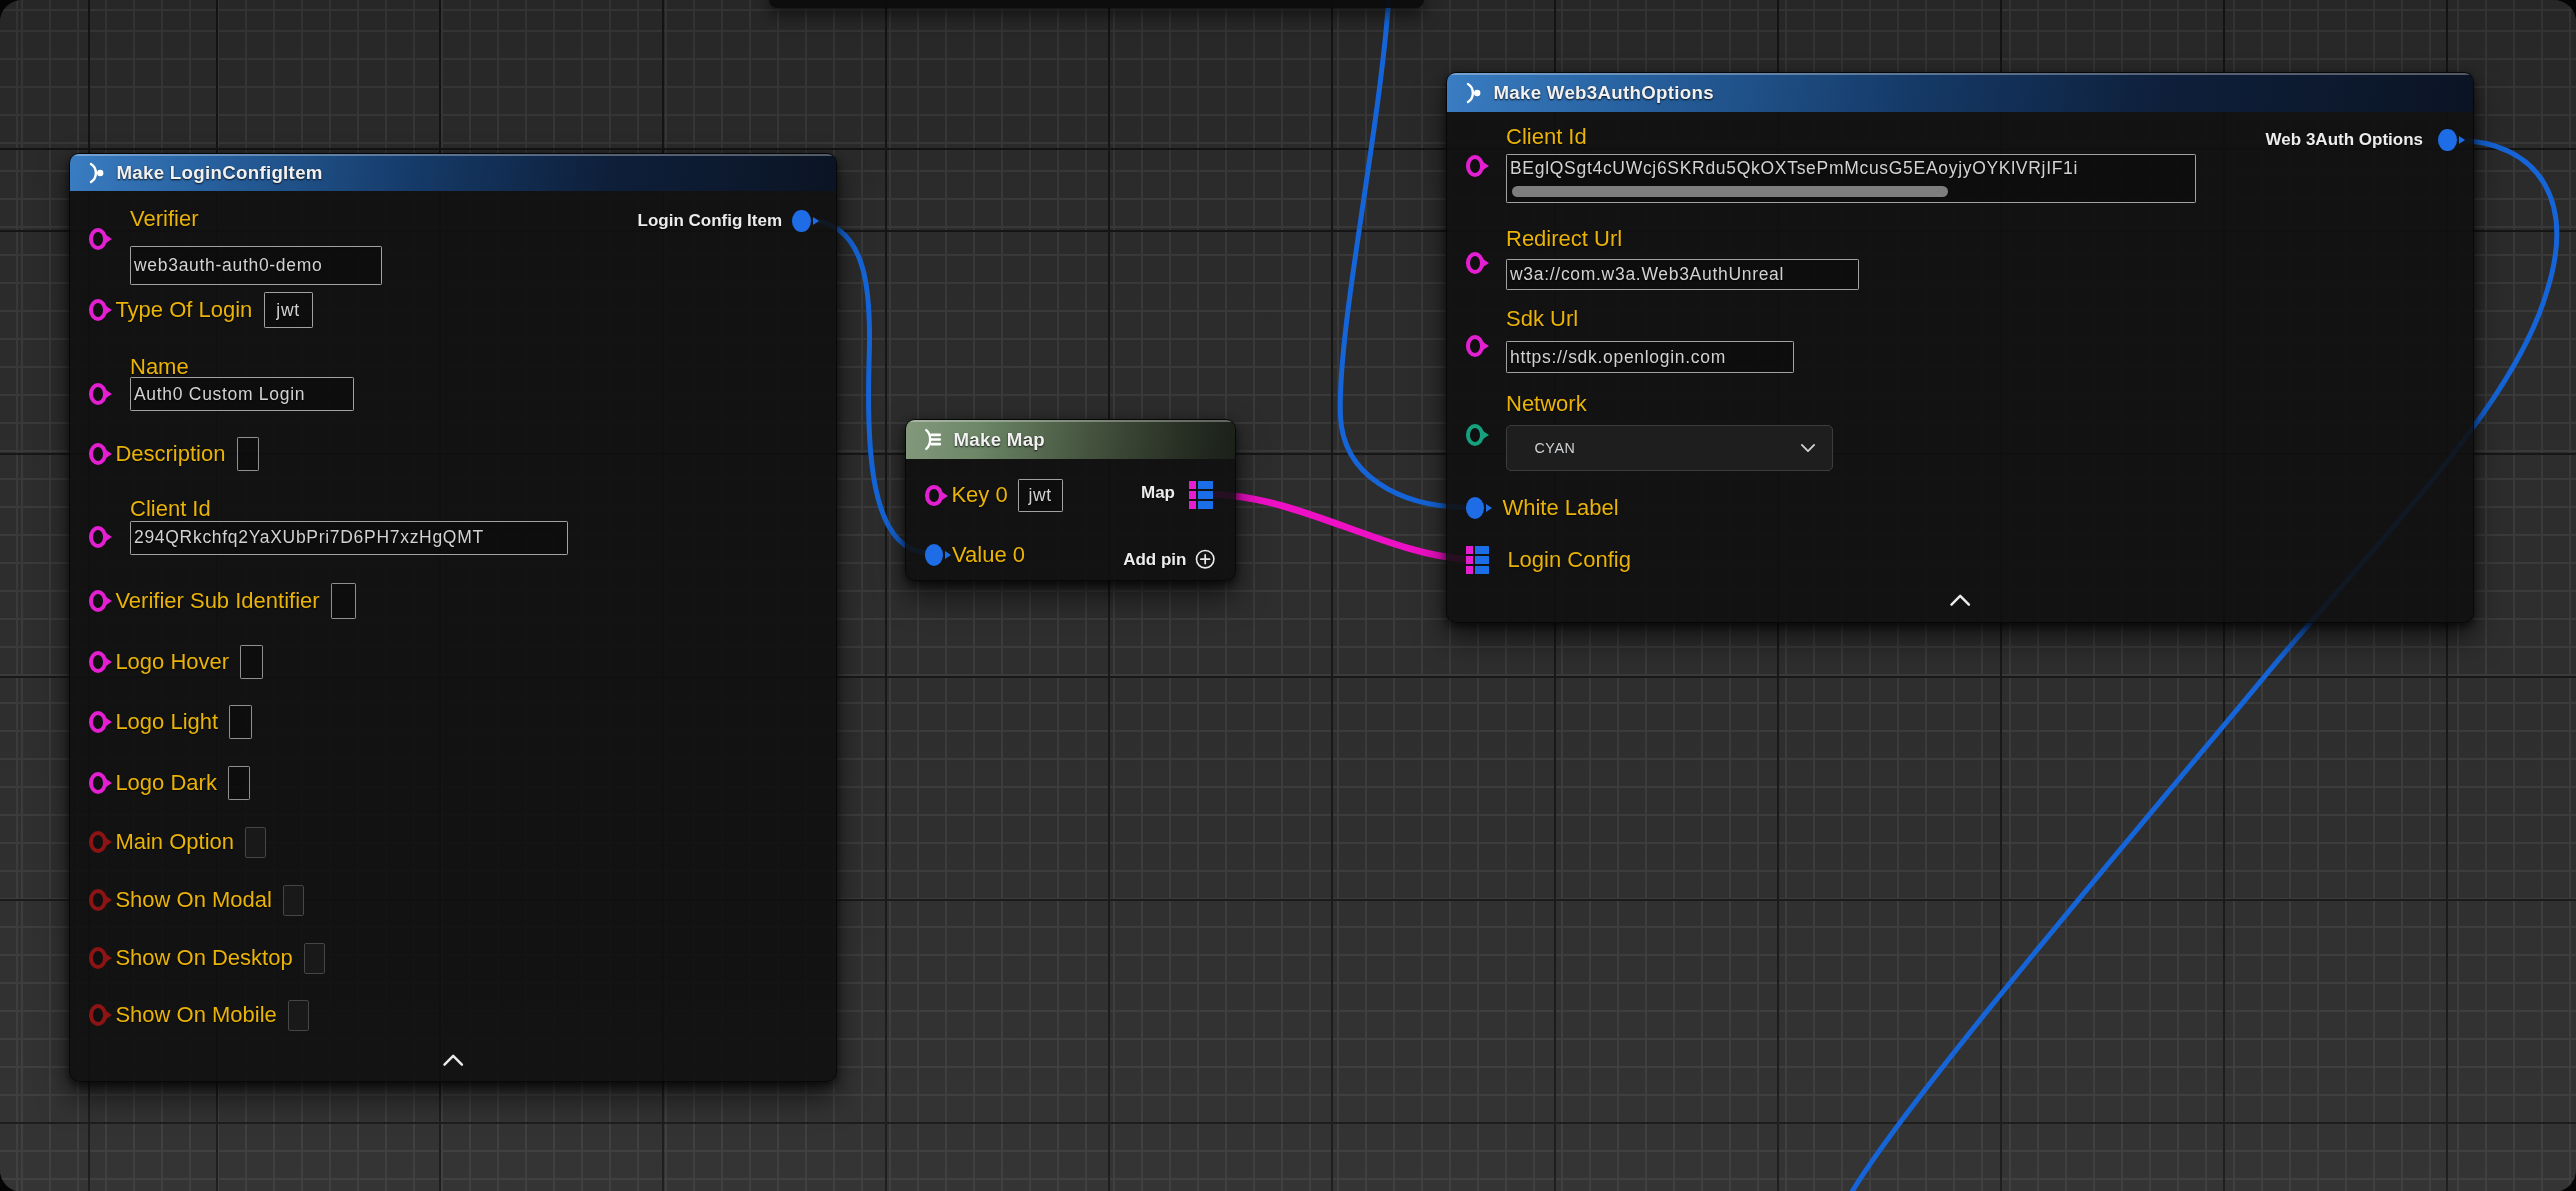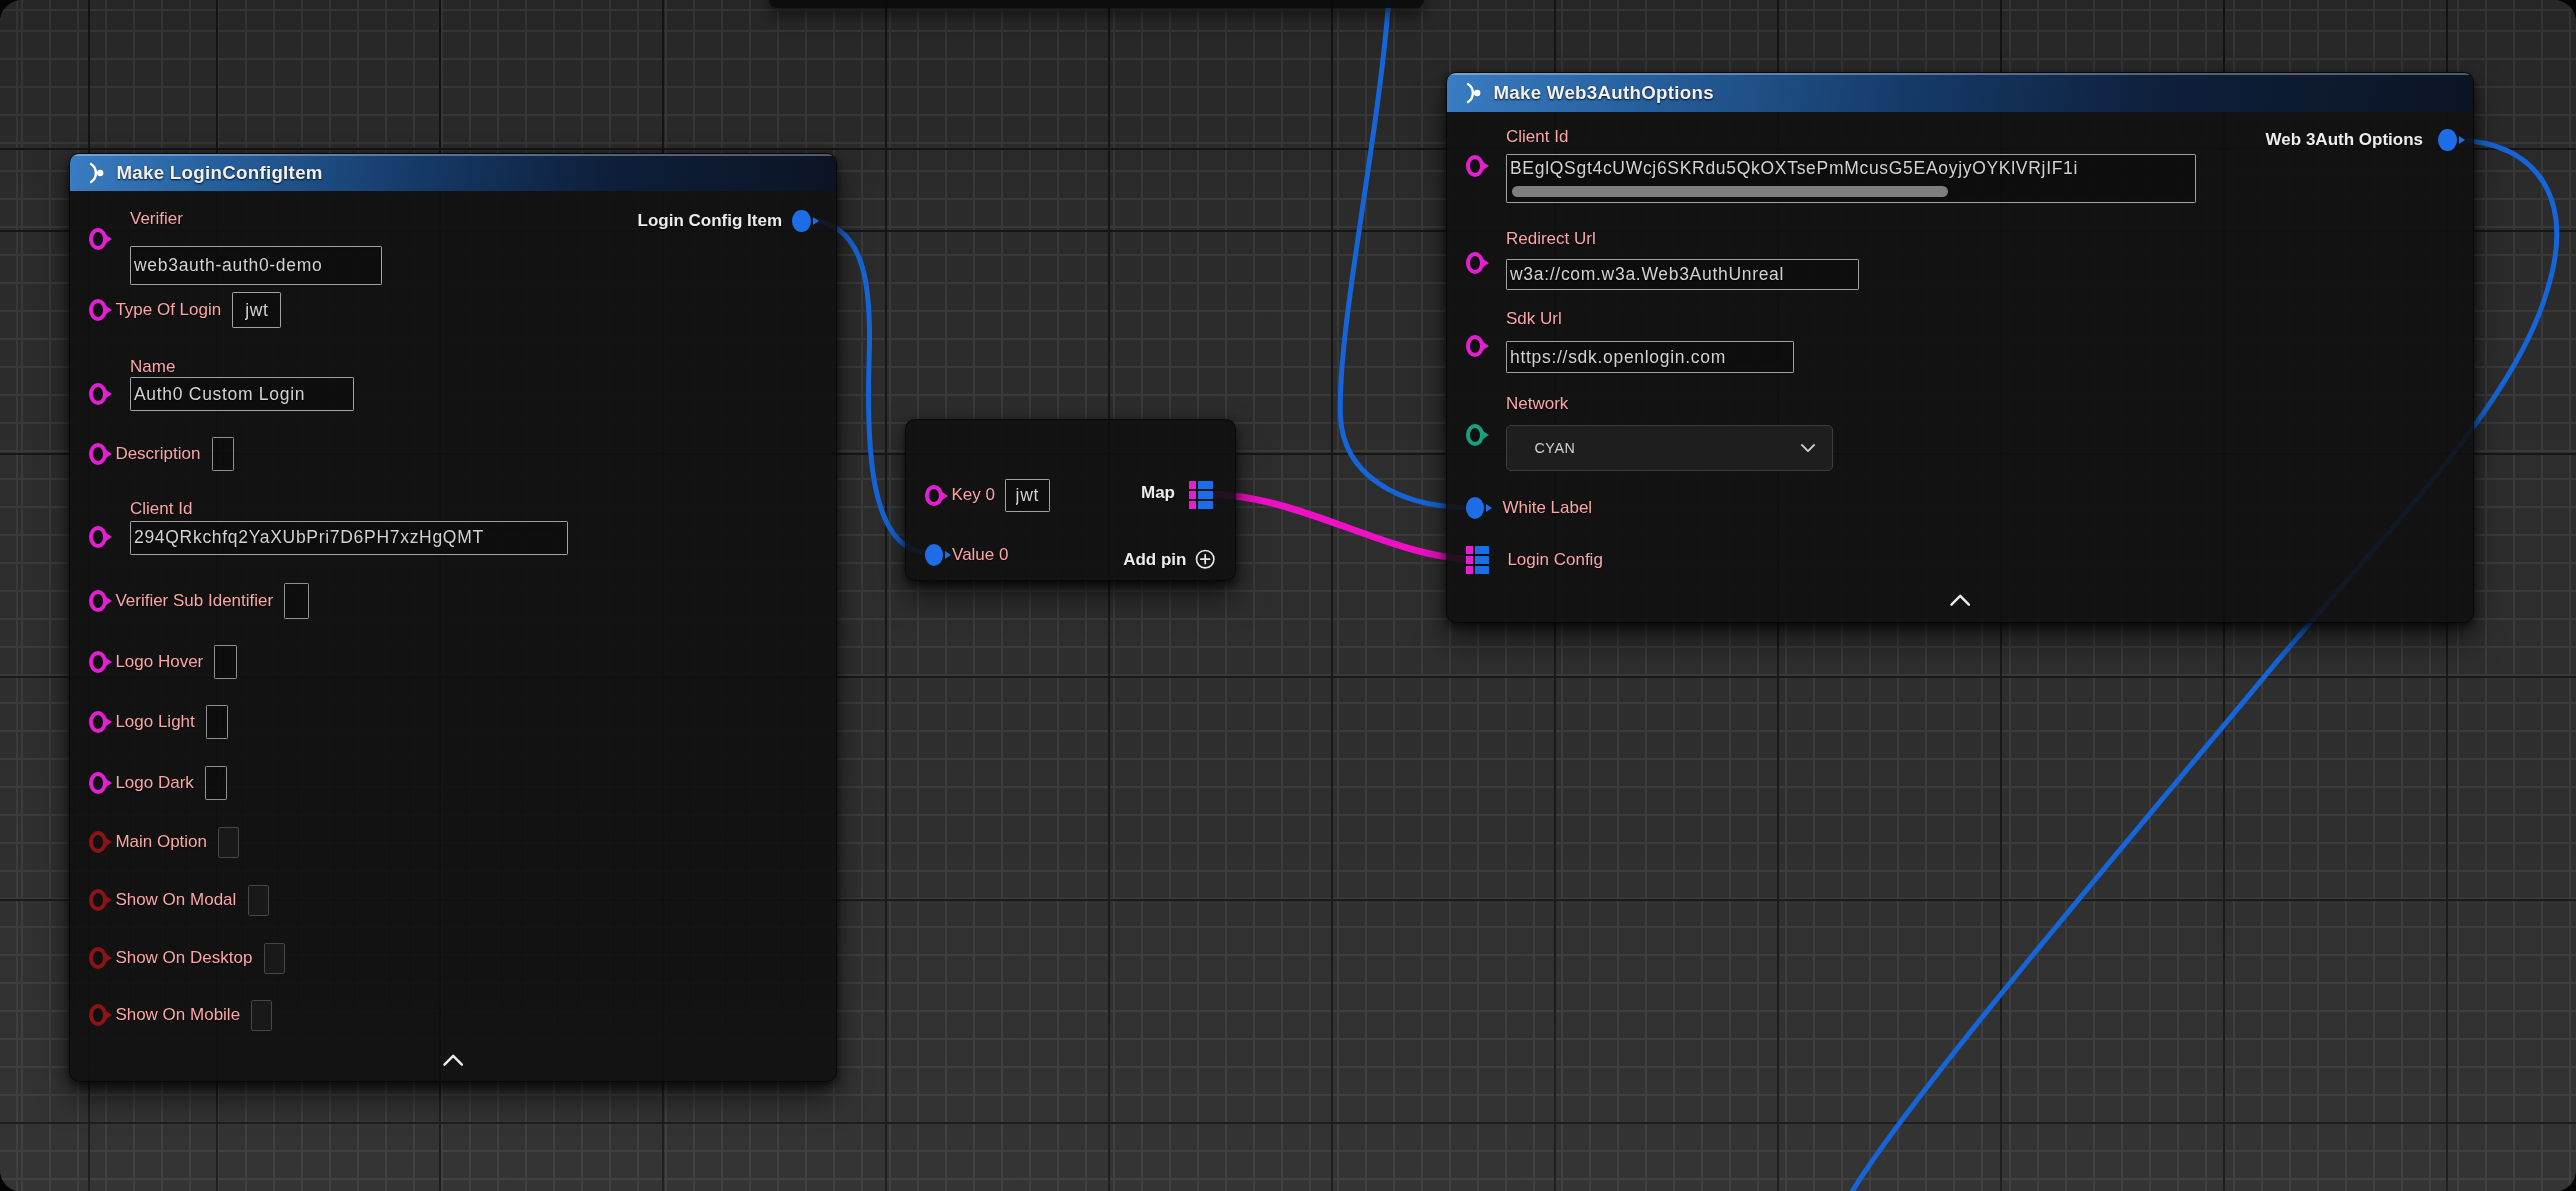--- a/index.html
+++ b/index.html
@@ -23,21 +23,21 @@
     box-shadow:0 16px 31px rgba(0,0,0,0.55), 0 3.7px 8.7px rgba(0,0,0,0.6);
     border:1.2px solid rgba(0,0,0,0.55);}
   .node-header{position:absolute;left:0;top:0;right:0;height:37px;border-radius:8.7px 8.7px 0 0;
     display:flex;align-items:center;gap:8.7px;padding-left:13.7px;box-sizing:border-box;overflow:hidden;}
   .node-header::before{content:"";position:absolute;left:0;top:0;right:0;height:1.9px;background:rgba(255,255,255,0.30);}
   .hdr-blue{background:linear-gradient(100deg,#3a7dc2 0%,#27619f 18%,#153a68 45%,#0e1f3a 70%,#0b1424 100%);}
   .hdr-green{background:linear-gradient(100deg,#84997c 0%,#6d8767 22%,#45543f 55%,#262d22 85%,#1b2019 100%);}
   .node-title{font-size:18.7px;font-weight:bold;color:#f1f1f1;letter-spacing:0.3px;text-shadow:0 1.2px 1.9px rgba(0,0,0,0.85);white-space:nowrap;}
   .hicon{flex:0 0 auto;display:block;}
 
-  .lbl{font-size:17px;color:#fca5a5;text-shadow:0 1.2px 1.2px rgba(0,0,0,0.7);white-space:nowrap;line-height:18.7px;}
+  .lbl{font-size:22px;color:#eab308;text-shadow:0 1.2px 1.2px rgba(0,0,0,0.7);white-space:nowrap;line-height:18.7px;}
   .outlbl{font-size:17px;font-weight:600;color:#ececec;text-shadow:0 1.2px 1.2px rgba(0,0,0,0.7);white-space:nowrap;}
 
   .pin-ring{position:relative;flex:0 0 auto;width:10px;height:13.7px;border:4.4px solid currentColor;border-radius:50%;background:#101010;}
   .pin-ring::after{content:"";position:absolute;right:-9.4px;top:50%;transform:translateY(-50%);
     border-top:4.4px solid transparent;border-bottom:4.4px solid transparent;border-left:6.2px solid currentColor;}
   .pin-solid{position:relative;flex:0 0 auto;width:18.7px;height:22.4px;border-radius:50%;background:currentColor;}
   .pin-solid::after{content:"";position:absolute;right:-8px;top:50%;transform:translateY(-50%);
     border-top:4.4px solid transparent;border-bottom:4.4px solid transparent;border-left:6.2px solid currentColor;}
   .pin-map{flex:0 0 auto;display:grid;grid-template-columns:6.9px 14.3px;grid-auto-rows:7.5px;gap:2.5px;}
   .pin-map i{display:block;}
@@ -192,20 +192,27 @@
       <span class="lbl">Show On Mobile</span>
       <div class="cb" style="margin-left:11.2px;"></div>
     </div>
 
     <svg class="chev" style="left:372px;top:900px;" width="22.4" height="12.5" viewBox="0 0 36 20">
       <polyline points="4,17 18,3 32,17" stroke="#eaeaea" stroke-width="4" fill="none" stroke-linejoin="round" stroke-linecap="round"></polyline>
     </svg>
   </div>
 
   <div class="node" style="left:905px;top:419px;width:329px;height:160px;">
+    <div class="node-header hdr-green" style="height:39px;">
+      <svg class="hicon" width="25" height="25" viewBox="0 0 24 24">
+        <path d="M6 3 C11 7 11 17 6 21" stroke="#ffffff" stroke-width="2.3" fill="none" stroke-linecap="round"></path>
+        <path d="M11 7.5 h8 M11 12 h8 M11 16.5 h8" stroke="#ffffff" stroke-width="2.6" stroke-linecap="round"></path>
+      </svg>
+      <span class="node-title">Make Map</span>
+    </div>
 
     <div class="arow gap14" style="left:18.7px;top:59px;height:33px;">
       <div class="pin-ring c-str"></div>
       <span class="lbl">Key 0</span>
       <div class="field small" style="width:45px;height:33px;margin-left:10px;">
         <span class="val">jwt</span>
       </div>
     </div>
 
     <div class="acol" style="right:60px;top:63px;">

